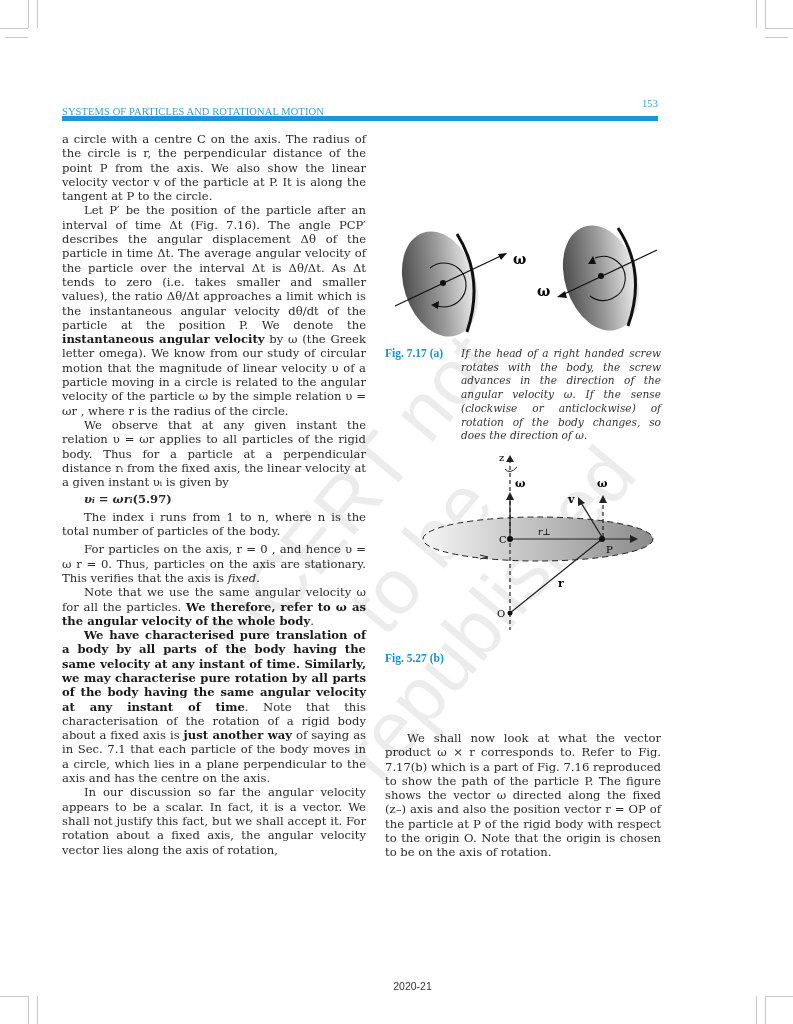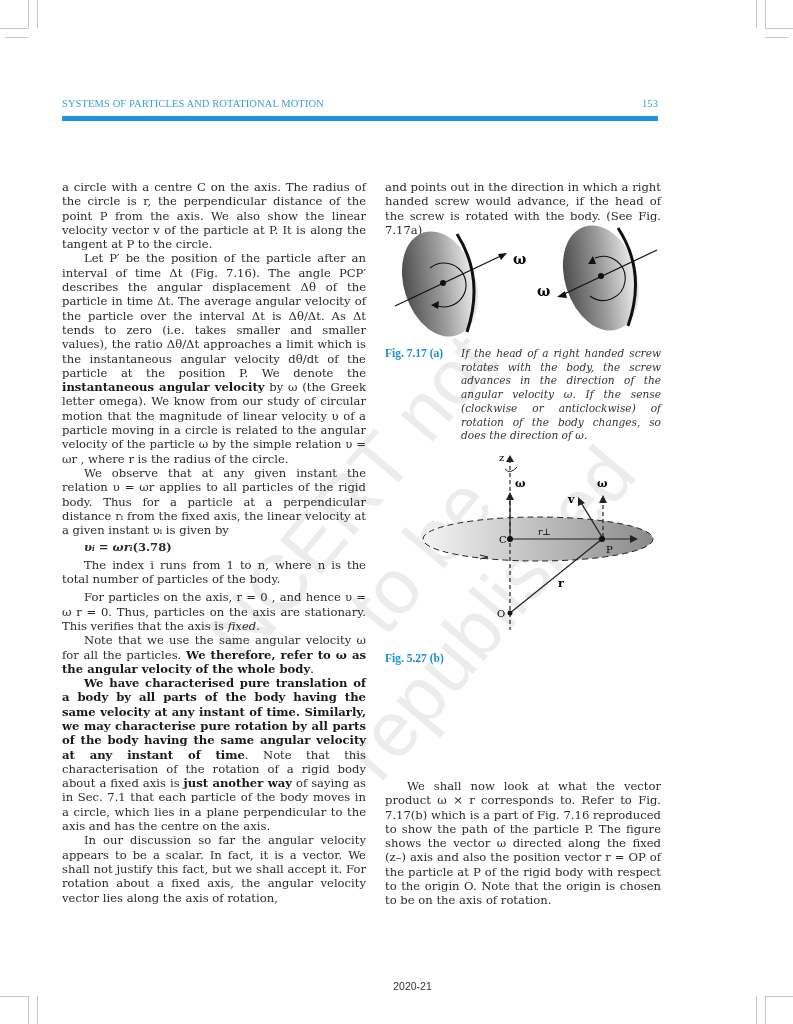--- a/index.html
+++ b/index.html
@@ -1,24 +1,24 @@
 <!DOCTYPE html>
 <html><head>
 <meta charset="utf-8">
 <style>
   html, body { margin:0; padding:0; background:#ffffff; }
   body { width:793px; height:1024px; position:relative; overflow:hidden;
          font-family:"DejaVu Serif", serif; color:#2a2a2a; }
   .crop { position:absolute; background:#c8c8c8; }
   .header { position:absolute; left:62px; top:98px; width:596px; height:12px;
             font-family:"Liberation Serif", serif; font-size:10.5px; color:#3a9fd6; letter-spacing:0.1px; }
-  .header .title { position:absolute; left:0; top:0; }
+  .header .title { position:absolute; left:0; top:8px; }
   .header .pno { position:absolute; right:0; top:0; }
   .rule { position:absolute; left:62px; top:116px; width:596px; height:5px; background:#1b97d9; }
-  .col { position:absolute; font-size:11.6px; line-height:14.3px; text-align:justify;margin-top:48px; }
+  .col { position:absolute; font-size:11.6px; line-height:14.3px; text-align:justify; }
   .col p { margin:0; }
   .col .ind { text-indent:22px; }
   .left { left:62px; top:132px; width:304px; }
   .right { left:385px; top:132px; width:276px; }
   b { font-weight:bold; color:#1a1a1a; }
   i { font-style:italic; }
   .eq { display:flex; justify-content:flex-start; padding-left:22px; margin:3px 0;font-weight:bold; }
   .caption { position:absolute; font-size:10.6px; line-height:13.7px; font-style:italic; }
   .caption .lbl { position:absolute; left:0; top:0; color:#1b8fd0; font-weight:bold; font-style:normal; font-family:"Liberation Serif", serif; font-size:11.5px; }
   .caption .txt { position:absolute; left:76px; top:0; width:200px; text-align:justify; color:#333; }
@@ -56,31 +56,30 @@
   <span class="pno">153</span>
 </div>
 <div class="rule"></div>
 
 <div class="col left">
   <p>a circle with a centre C on the axis. The radius of the circle is r, the perpendicular distance of the point P from the axis. We also show the linear velocity vector v of the particle at P. It is along the tangent at P to the circle.</p>
   <p class="ind"><span>Let P′ be the position of the particle after an interval of time Δt (Fig. 7.16). The angle PCP′ describes the angular displacement Δθ of the particle in time Δt. The average angular velocity of the particle over the interval Δt is Δθ/Δt. As Δt tends to zero (i.e. takes smaller and smaller values), the ratio Δθ/Δt approaches a limit which is the instantaneous angular velocity dθ/dt of the particle at the position P. We denote the</span> <b>instantaneous angular velocity</b> <span>by ω (the Greek letter omega). We know from our study of circular motion that the magnitude of linear velocity υ of a particle moving in a circle is related to the angular velocity of the particle ω by the simple relation υ = ωr , where r is the radius of the circle.</span></p>
   <p class="ind">We observe that at any given instant the relation υ = ωr applies to all particles of the rigid body. Thus for a particle at a perpendicular distance rᵢ from the fixed axis, the linear velocity at a given instant υᵢ is given by</p>
   <div class="eq">
     <i>υᵢ = ωrᵢ</i>
-    <span>(3.78)</span>
+    <span>(5.97)</span>
   </div>
   <p class="ind">The index i runs from 1 to n, where n is the total number of particles of the body.</p>
   <p class="ind" style="margin-top:4px"><span>For particles on the axis, r = 0 , and hence υ = ω r = 0. Thus, particles on the axis are stationary. This verifies that the axis is</span> <i>fixed.</i></p>
   <p class="ind"><span>Note that we use the same angular velocity ω for all the particles.</span> <b>We therefore, refer to ω as the angular velocity of the whole body</b>.</p>
   <p class="ind"><b>We have characterised pure translation of a body by all parts of the body having the same velocity at any instant of time. Similarly, we may characterise pure rotation by all parts of the body having the same angular velocity at any instant of time</b><span>. Note that this characterisation of the rotation of a rigid body about a fixed axis is</span> <b>just another way</b> <span>of saying as in Sec. 7.1 that each particle of the body moves in a circle, which lies in a plane perpendicular to the axis and has the centre on the axis.</span></p>
   <p class="ind">In our discussion so far the angular velocity appears to be a scalar. In fact, it is a vector. We shall not justify this fact, but we shall accept it. For rotation about a fixed axis, the angular velocity vector lies along the axis of rotation,</p>
 </div>
 
 <div class="col right">
-  <p>and points out in the direction in which a right handed screw would advance, if the head of the screw is rotated with the body. (See Fig. 7.17a).</p>
 </div>
 
 <svg class="fig" style="left:385px;top:218px;" width="290" height="120" viewBox="0 0 290 120">
   <defs>
     <linearGradient id="disk" x1="0" y1="0" x2="1" y2="0.3">
       <stop offset="0" stop-color="#3a3a3a"></stop>
         <stop offset="0.6" stop-color="#9a9a9a"></stop>
         <stop offset="1" stop-color="#e6e6e6"></stop>
     </linearGradient>
   </defs>

